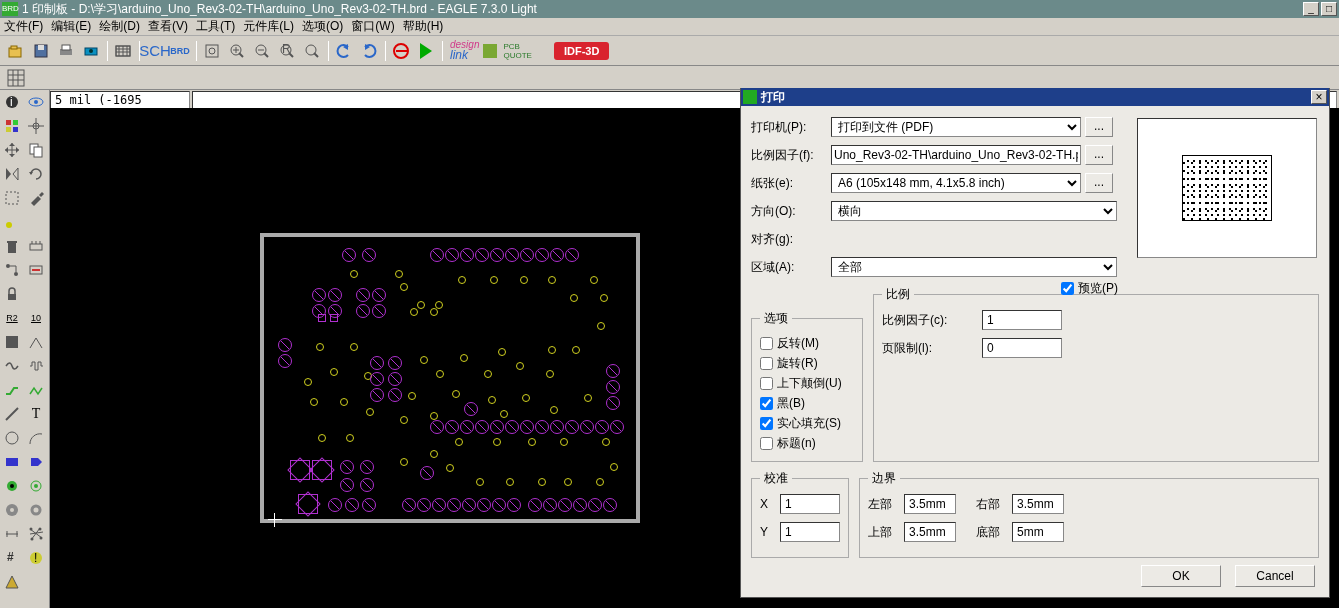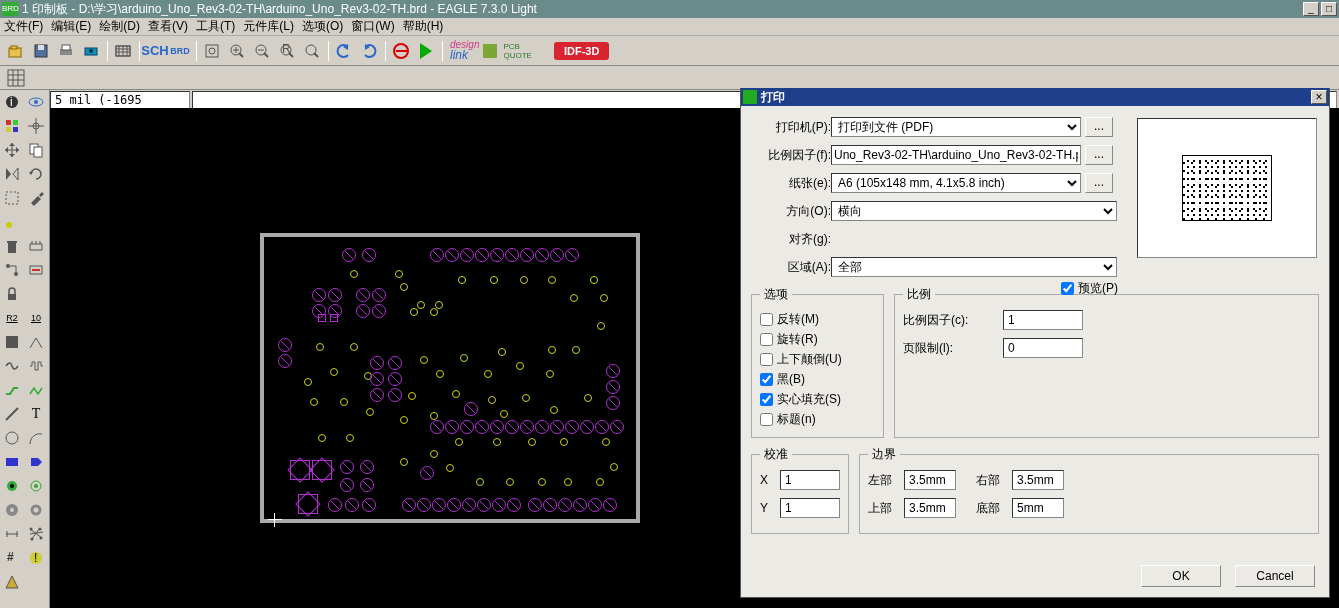--- a/index.html
+++ b/index.html
@@ -50,41 +50,41 @@
 
 
 .dialog { position: absolute; left: 740px; top: 88px; width: 590px; height: 510px; background: #eceae5; border: 1px solid #555; border-top:none; display:flex; flex-direction:column; }
 .dlg-title { height: 18px; background: linear-gradient(#3a6ea5,#3a6ea5); color:#fff; display:flex; align-items:center; padding:0 2px; background:#1e3f8a; }
 .dlg-title .dlg-icon { width:14px; height:14px; background:#2a2; margin-right:4px; font-size:8px; text-align:center; line-height:14px; }
 .dlg-title .dlg-text { flex:1; font-weight:bold; }
 .dlg-title .dlg-close { width:16px; height:14px; background:#d4d0c8; text-align:center; line-height:12px; color:#000; border:1px solid #fff; border-right-color:#555; border-bottom-color:#555; }
 .dlg-body { flex:1; padding: 10px; position:relative; }
 
 .form-row { display:flex; align-items:center; margin-bottom: 6px; height: 22px; }
-.form-row .lbl { width: 80px; text-align: right; }
+.form-row .lbl { width: 80px; }
 .form-row select, .form-row input[type=text] { flex:1; max-width: 250px; height: 20px; font-size:12px; border: 1px inset #888; background:#fff; padding: 1px 2px; }
 .form-row .browse { width: 28px; height: 20px; margin-left: 4px; background: #eceae5; border:1px solid #888; border-top-color:#fff; border-left-color:#fff; text-align:center; line-height:16px; }
 
 .preview-pane { position:absolute; top: 12px; right: 12px; width: 180px; height: 140px; border: 1px inset #888; background:#fff; display:flex; align-items:center; justify-content:center; }
 .preview-pcb { width: 90px; height: 66px; border:1px solid #000; position:relative; background-image:
   radial-gradient(#000 1px, transparent 1px),
   radial-gradient(#000 1px, transparent 1px);
   background-size: 6px 6px, 8px 8px;
   background-position: 2px 2px, 5px 3px;
 }
 
 .chk-row { display:flex; align-items:center; height:20px; }
 .chk-row input { margin-right: 4px; }
 .preview-chk { position:absolute; left: 320px; top: 172px; }
 
 fieldset { border: 1px solid #aaa; padding: 6px 8px 8px 8px; margin: 0; }
 legend { padding: 0 4px; }
 
 .groups-row { display:flex; gap: 10px; margin-top: 8px; }
-.opt-group { width: 133px; }
+.opt-group { width: 112px; margin-top: 24px; }
 .scale-group { flex:1; }
 .scale-row { display:flex; align-items:center; margin-bottom:6px; height:22px; }
 .scale-row .slbl { width: 100px; }
 .scale-row input { width: 80px; height:20px; border:1px inset #888; background:#fff; padding:1px 4px; }
 
 .cal-border-row { display:flex; gap:10px; margin-top:8px; }
 .cal-group { width:92px; }
 .border-group { flex:1; }
 .cal-row { display:flex; align-items:center; margin-bottom:6px; height:22px; }
 .cal-row .clbl { width:20px; }
@@ -164,21 +164,21 @@
         <rect x="1" y="3" width="14" height="10" fill="none" stroke="#555"></rect>
         <line x1="1" y1="6" x2="15" y2="6" stroke="#555"></line>
         <line x1="1" y1="9" x2="15" y2="9" stroke="#555"></line>
         <line x1="4" y1="3" x2="4" y2="13" stroke="#555"></line>
         <line x1="8" y1="3" x2="8" y2="13" stroke="#555"></line>
         <line x1="12" y1="3" x2="12" y2="13" stroke="#555"></line>
       </svg>
     </div>
   <div class="tb-sep"></div>
   <div class="tb-btn">
-      <span style="color:#2a67c9;font-weight:bold;font-size:13px">SCH</span>
+      <span style="color:#2a67c9;font-weight:normal;font-size:15px">SCH</span>
     </div>
   <div class="tb-btn">
       <span style="color:#2a67c9;font-weight:bold;font-size:9px">BRD</span>
     </div>
   <div class="tb-sep"></div>
   <div class="tb-btn">
       <svg width="16" height="16">
         <rect x="2" y="2" width="12" height="12" fill="none" stroke="#555"></rect>
         <circle cx="8" cy="8" r="3" fill="none" stroke="#555"></circle>
       </svg>

